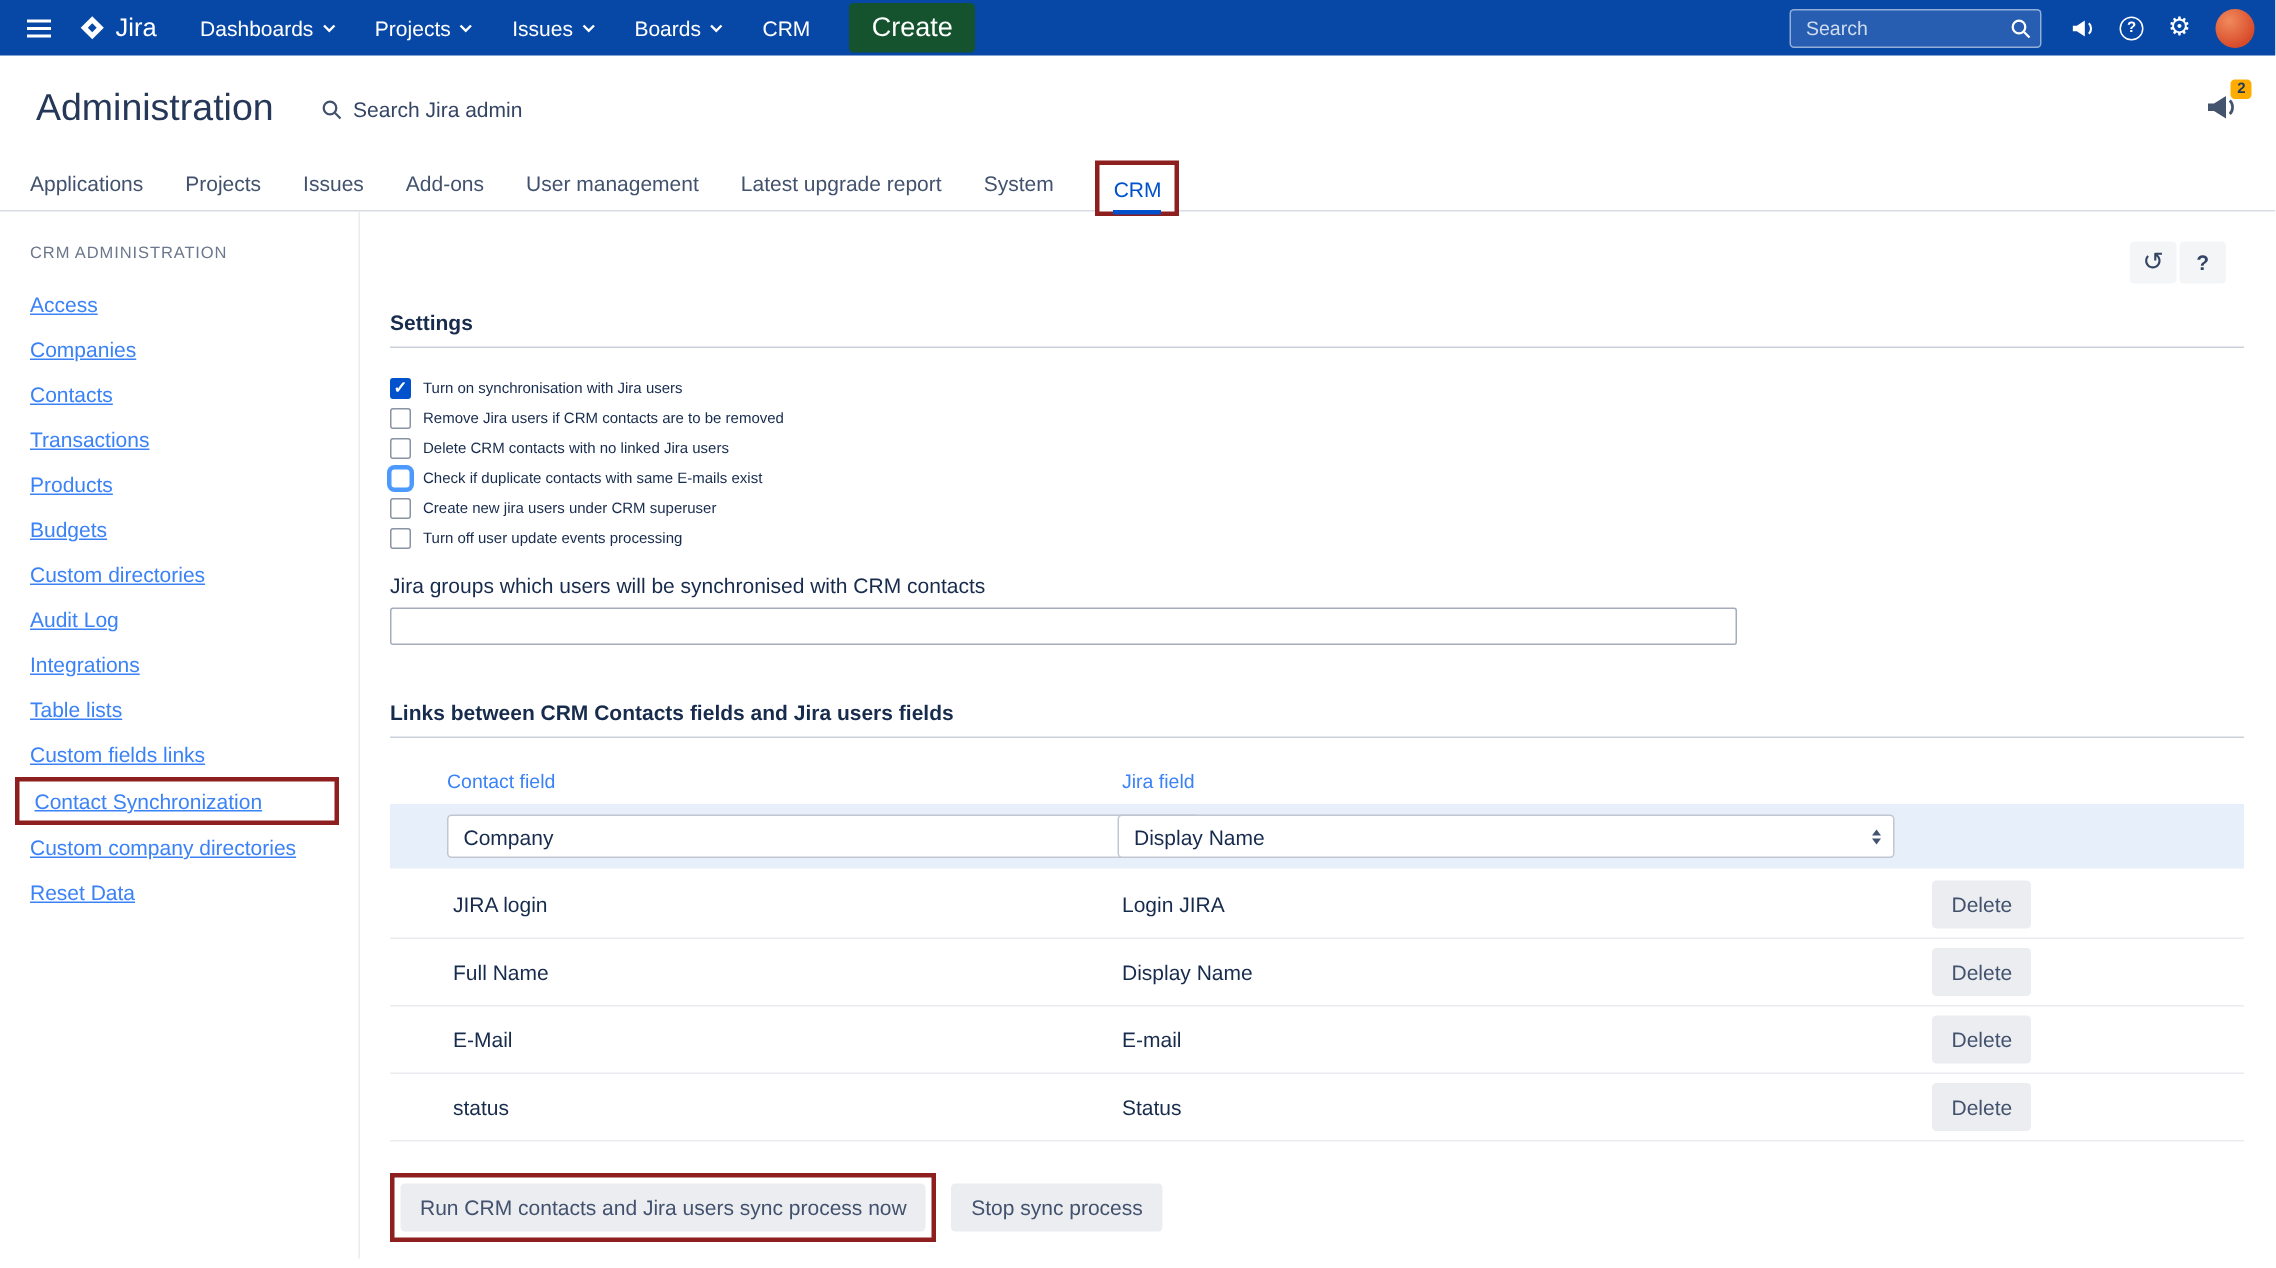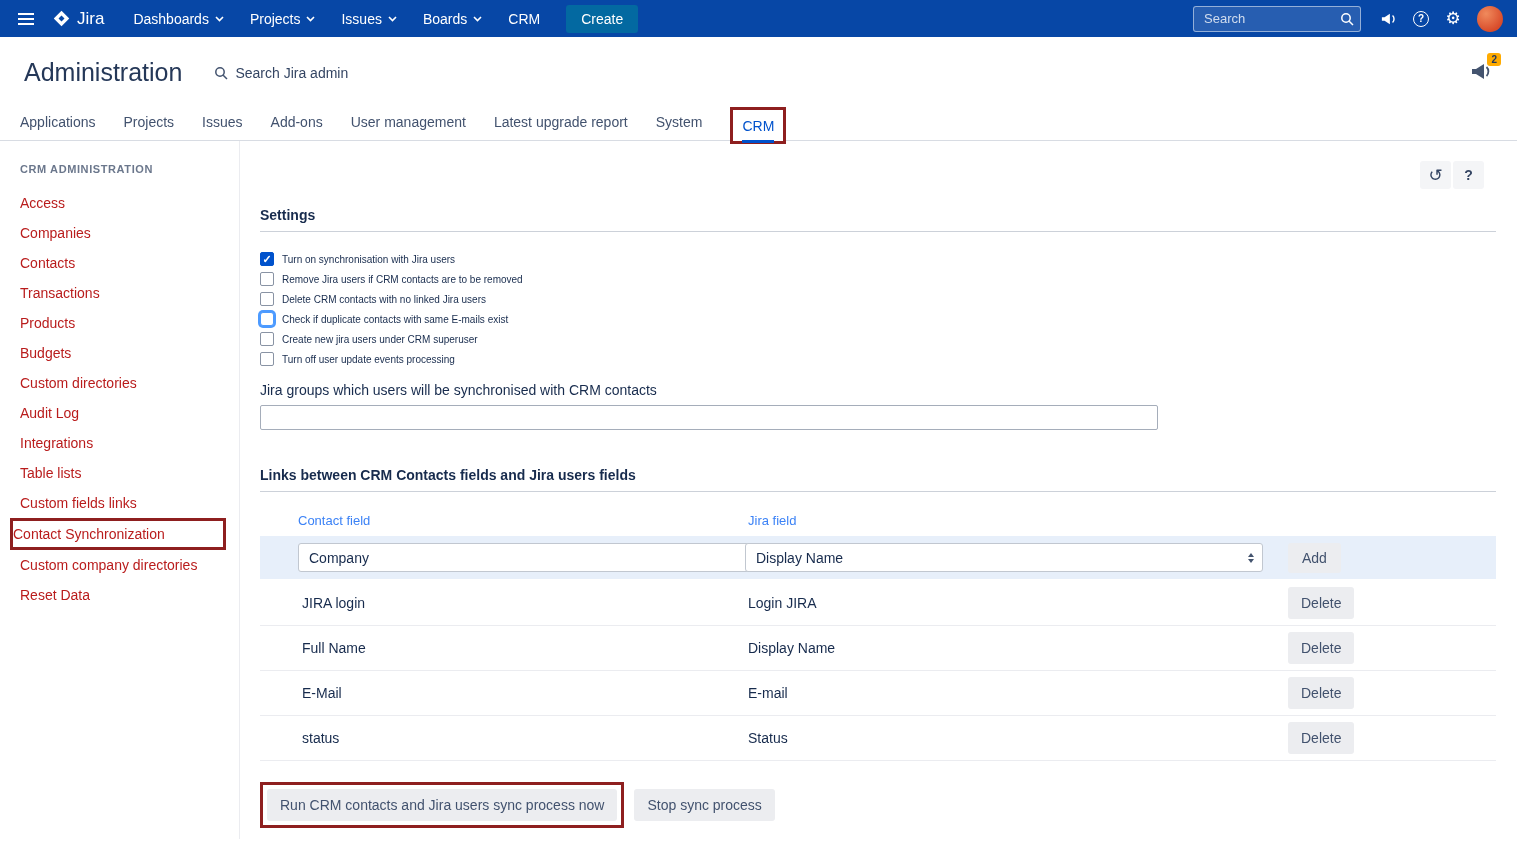--- a/index.html
+++ b/index.html
@@ -7,21 +7,21 @@
   body {
     width:1517px; height:845px; overflow:hidden; background:#fff;
     font-family:"Liberation Sans", sans-serif; font-size:14px; color:#172B4D;
   }
 
   
   .navbar { height:37px; background:#0747A6; display:flex; align-items:center; padding:0 14px 0 12px; color:#fff; }
   .nav-burger { padding:0 10px 0 6px; display:flex; align-items:center; cursor:pointer; }
   .nav-logo { display:flex; align-items:center; gap:6px; font-size:17px; font-weight:500; padding:0 16px 0 8px; cursor:pointer; }
   .nav-item { display:flex; align-items:center; gap:6px; padding:0 13px; height:37px; font-size:14px; font-weight:500; cursor:pointer; }
-  .nav-create { background:#0369a1; border:none; color:#fff; font-size:14px; font-weight:500; padding:6px 15px; border-radius:3px; margin-left:13px; cursor:pointer; font-family:inherit; }
+  .nav-create { background:#14532d; border:none; color:#fff; font-size:18px; font-weight:500; padding:6px 15px; border-radius:3px; margin-left:13px; cursor:pointer; font-family:inherit; }
   .nav-spacer { flex:1; }
   .nav-search { position:relative; margin-right:12px;padding-left:36px; }
   .nav-search input { width:168px; height:26px; background:rgba(255,255,255,0.13); border:1px solid rgba(255,255,255,0.5); border-radius:3px; color:#fff; padding:0 26px 0 10px; font-size:13px; font-family:inherit; }
   .nav-search input::placeholder { color:rgba(255,255,255,0.78); }
   .nav-search .mag { position:absolute; right:7px; top:6px; }
   .nav-iconbtn { width:32px; height:37px; display:flex; align-items:center; justify-content:center; cursor:pointer; }
   .help-circle { width:16px; height:16px; border:1.5px solid #fff; border-radius:50%; display:flex; align-items:center; justify-content:center; font-size:10px; font-weight:700; }
   .gear-glyph { font-family:"DejaVu Sans", sans-serif; font-size:17px; line-height:1; }
   .avatar { width:26px; height:26px; border-radius:50%; background:radial-gradient(circle at 35% 30%, #F08A5C, #D84B2A 72%); margin-left:8px; cursor:pointer; }
 
@@ -35,23 +35,23 @@
   
   .tabs { display:flex; align-items:flex-end; padding:0 0 0 20px; border-bottom:1px solid #D8DCE3; height:37px; }
   .tab { margin-right:28px; font-size:14px; color:#42526E; cursor:pointer; height:37px; display:flex; align-items:center; white-space:nowrap; }
   .tab.active { color:#0052CC; box-shadow:inset 0 -3px 0 #0052CC; font-weight:500; }
   .tab-annotate { border:3px solid #8E1F1F; padding:0 9px; margin:0 28px -4px 0; height:37px; display:flex; align-items:center; position:relative; z-index:2; background:#fff; }
   .tab-annotate .tab { margin-right:0; height:34px; }
 
   
   .body-wrap { display:flex; height:698px; }
   .sidebar { width:240px; padding:22px 0 0 20px; border-right:1px solid #EBECF0; flex:none; }
-  .side-heading { font-size:11px; font-weight:700; letter-spacing:0.6px; color:#6B778C; margin-bottom:13px; }
-  .side-item { height:30px; display:flex; align-items:center; font-size:14px; color:#b91c1c; cursor:pointer; white-space:nowrap; }
-  .side-annotate { border:3px solid #8E1F1F; width:216px; margin-left:-10px; padding-left:0; }
+  .side-heading { font-size:11px; font-weight:400; letter-spacing:0.6px; color:#6B778C; margin-bottom:13px; }
+  .side-item { height:30px; display:flex; align-items:center; font-size:14px; color:#3b82f6; cursor:pointer; white-space:nowrap;text-decoration:underline; }
+  .side-annotate { border:3px solid #8E1F1F; width:216px; margin-left:-10px; padding-left:10px; }
   .side-annotate .side-item { height:26px; }
 
   .main { flex:1; padding:0 21px 0 20px; position:relative; }
 
   .page-toolbar { position:absolute; top:20px; right:33px; display:flex; gap:2px; }
   .tool-btn { width:31px; height:28px; background:#F4F5F7; border:none; border-radius:3px; display:flex; align-items:center; justify-content:center; cursor:pointer; color:#344563; font-size:14px; font-weight:700; font-family:inherit; }
   .refresh-glyph { font-family:"DejaVu Sans", sans-serif; font-size:17px; font-weight:400; line-height:1; color:#344563; }
 
   .section-heading { font-size:14px; font-weight:700; color:#172B4D; }
   .h-settings { margin-top:66px; }
@@ -283,21 +283,20 @@
         </div>
         <div>
           <div class="select select-jira">
             <span>Display Name</span>
             <span class="updown">
                 <i class="tri-up"></i>
                 <i class="tri-down"></i>
               </span>
           </div>
         </div>
-        <div><button class="btn btn-add">Add</button></div>
       </div>
 
       <div class="row t-row">
         <div><span class="drag"></span></div>
         <div class="cell-contact">JIRA login</div>
         <div class="cell-jira">Login JIRA</div>
         <div><button class="btn btn-delete">Delete</button></div>
       </div>
       <div class="row t-row">
         <div><span class="drag"></span></div>

